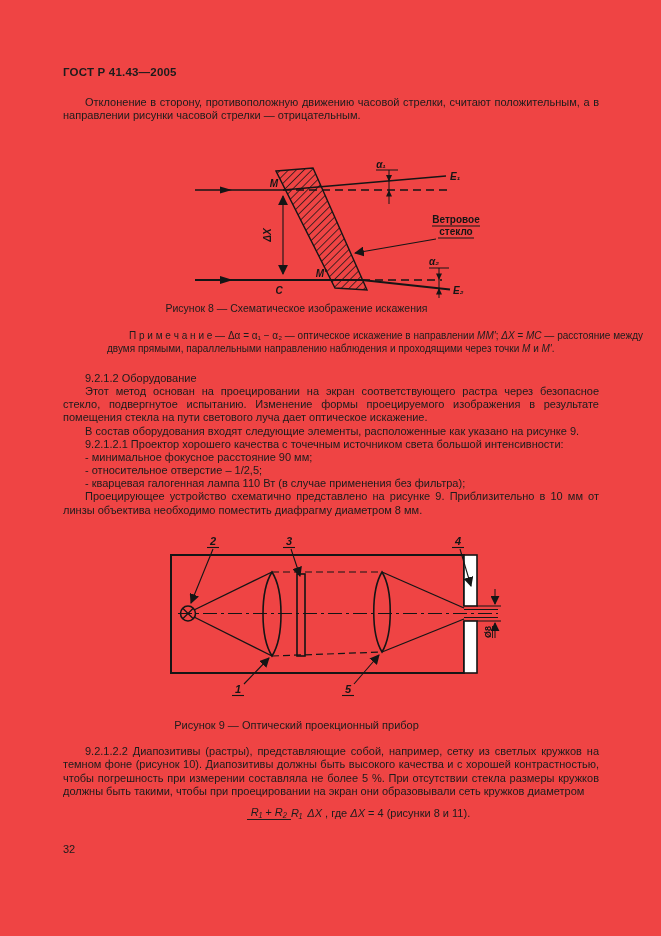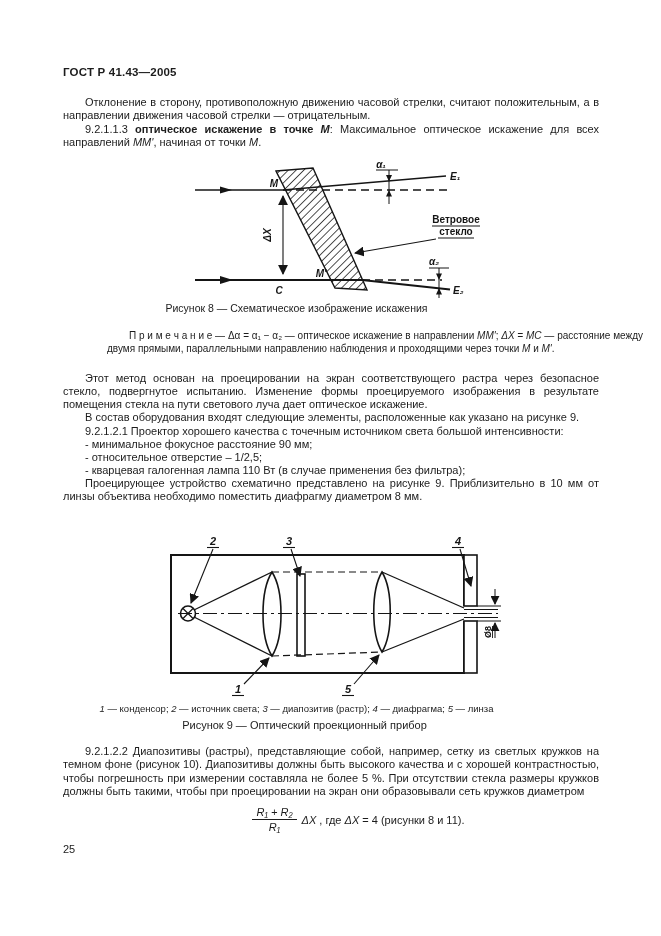--- a/index.html
+++ b/index.html
@@ -1,59 +1,58 @@
 <!DOCTYPE html>
 <html><head>
 <meta charset="utf-8">
 <style>
   html,body{margin:0;padding:0;background:#e8e8e8;}
   .page{
-    position:relative;width:661px;height:936px;background:#ffffff;
+    position:relative;width:661px;height:936px;background:#ef4444;
     font-family:"Liberation Sans","DejaVu Sans",sans-serif;color:#1c1c1c;
     margin:0 auto;overflow:hidden;
   }
   .abs{position:absolute;}
   .doc-header{left:63px;top:66px;font-size:11.5px;font-weight:bold;letter-spacing:.2px;}
   .textblock{left:63px;width:536px;font-size:11px;line-height:13.35px;text-align:justify;}
   .textblock .para{text-indent:22px;margin:0;}
   .noteblock{left:63px;top:329px;width:536px;font-size:10px;line-height:13px;text-align:justify;margin-left:44px;}
   .noteblock .para{text-indent:22px;margin:0;}
   .block2{top:372px;line-height:13.15px;}
   .block3{top:745px;}
   .caption{left:0;width:593px;text-align:center;font-size:10.5px;}
   .cap8{top:302px;}
   .legend9{top:703px;font-size:9.5px;}
-  .cap9{top:719px;font-size:11px;margin-left:8px;}
+  .cap9{top:719px;font-size:11px;}
   .s-n{font-style:normal;font-weight:normal;}
   .s-b{font-weight:bold;}
   .s-i{font-style:italic;}
   .s-bi{font-weight:bold;font-style:italic;}
   .formula{left:63px;top:806px;width:536px;display:flex;justify-content:center;align-items:center;
     font-size:11px;padding-left:55px;box-sizing:border-box;}
-  .frac{display:inline-flex;flex-direction:column;align-items:center;margin-right:5px;
+  .frac{display:inline-flex;flex-direction:row;margin-right:5px;
     font-style:italic;line-height:12px;}
   .frac .num{padding:0 4px 1px 4px;border-bottom:1px solid #1c1c1c;}
   .frac .den{padding-top:1px;}
   .factor{font-style:italic;margin-right:3px;}
   .pageno{left:63px;top:843px;font-size:11px;}
   svg text{font-family:"Liberation Sans","DejaVu Sans",sans-serif;}
   .figlab{font-size:10px;font-style:italic;font-weight:bold;fill:#151515;}
   .figlab2{font-size:11px;font-style:italic;font-weight:bold;fill:#151515;}
   .glass-label{font-size:10px;font-weight:bold;fill:#151515;}
 </style>
 </head>
 <body>
 
 <div class="page">
 
   <div class="abs doc-header">ГОСТ Р 41.43—2005</div>
 
   <div class="abs textblock" style="top:96px;">
-    <p class="para"><span class="s-n">Отклонение в сторону, противоположную движению часовой стрелки, считают положительным, а в направлении движения часовой стрелки — отрицательным.</span></p>
-    <p class="para"><span class="s-n">9.2.1.1.3 </span><span class="s-b">оптическое искажение в точке </span><span class="s-bi">М</span><span class="s-n">: Максимальное оптическое искажение для всех направлений </span><span class="s-i">ММ'</span><span class="s-n">, начиная от точки </span><span class="s-i">М</span><span class="s-n">.</span></p>
+    <p class="para"><span class="s-n">Отклонение в сторону, противоположную движению часовой стрелки, считают положительным, а в направлении рисунки часовой стрелки — отрицательным.</span></p>
   </div>
 
   <svg class="abs" style="left:150px;top:160px;" width="380" height="142" viewBox="0 0 380 142">
     <defs>
       <pattern id="hatch8" width="5.5" height="5.5" patternUnits="userSpaceOnUse" patternTransform="rotate(45)">
         <line x1="0" y1="0" x2="0" y2="5.5" stroke="#151515" stroke-width="1.5"></line>
       </pattern>
       <marker id="arr" viewBox="0 0 10 10" refX="9" refY="5" markerWidth="9" markerHeight="9" orient="auto-start-reverse">
         <path d="M0,0 L10,5 L0,10 z" fill="#151515"></path>
       </marker>
@@ -99,20 +98,21 @@
     <line x1="286" y1="79" x2="205" y2="93" stroke="#151515" stroke-width="1.1" marker-end="url(#arr)"></line>
   </svg>
 
   <div class="abs caption cap8">Рисунок 8 — Схематическое изображение искажения</div>
 
   <div class="abs noteblock">
     <p class="para"><span class="s-n">П р и м е ч а н и е — Δα = α₁ − α₂ — оптическое искажение в направлении </span><span class="s-i">ММ'</span><span class="s-n">; </span><span class="s-i">ΔX = МС</span><span class="s-n"> — расстояние между двумя прямыми, параллельными направлению наблюдения и проходящими через точки </span><span class="s-i">М</span><span class="s-n"> и </span><span class="s-i">М'</span><span class="s-n">.</span></p>
   </div>
 
   <div class="abs textblock block2">
+    <p class="para"><span class="s-n">9.2.1.2 Оборудование</span></p>
     <p class="para"><span class="s-n">Этот метод основан на проецировании на экран соответствующего растра через безопасное стекло, подвергнутое испытанию. Изменение формы проецируемого изображения в результате помещения стекла на пути светового луча дает оптическое искажение.</span></p>
     <p class="para"><span class="s-n">В состав оборудования входят следующие элементы, расположенные как указано на рисунке 9.</span></p>
     <p class="para"><span class="s-n">9.2.1.2.1 Проектор хорошего качества с точечным источником света большой интенсивности:</span></p>
     <p class="para">- минимальное фокусное расстояние 90 мм;</p>
     <p class="para">- относительное отверстие – 1/2,5;</p>
     <p class="para">- кварцевая галогенная лампа 110 Вт (в случае применения без фильтра);</p>
     <p class="para"><span class="s-n">Проецирующее устройство схематично представлено на рисунке 9. Приблизительно в 10 мм от линзы объектива необходимо поместить диафрагму диаметром 8 мм.</span></p>
   </div>
 
   <svg class="abs" style="left:160px;top:531px;" width="352" height="168" viewBox="0 0 352 168">
@@ -162,31 +162,30 @@
 
     <text class="figlab2" x="78" y="162" text-anchor="middle">1</text>
     <line x1="72" y1="164.5" x2="84" y2="164.5" stroke="#151515" stroke-width="1.1"></line>
     <line x1="84" y1="153" x2="109" y2="127" stroke="#151515" stroke-width="1.1" marker-end="url(#arr)"></line>
 
     <text class="figlab2" x="188" y="162" text-anchor="middle">5</text>
     <line x1="182" y1="164.5" x2="194" y2="164.5" stroke="#151515" stroke-width="1.1"></line>
     <line x1="194" y1="153" x2="219" y2="124" stroke="#151515" stroke-width="1.1" marker-end="url(#arr)"></line>
   </svg>
 
-  <div class="abs caption legend9"><span class="s-i">1</span><span class="s-n"> — конденсор; </span><span class="s-i">2</span><span class="s-n"> — источник света; </span><span class="s-i">3</span><span class="s-n"> — диапозитив (растр); </span><span class="s-i">4</span><span class="s-n"> — диафрагма; </span><span class="s-i">5</span><span class="s-n"> — линза</span></div>
   <div class="abs caption cap9">Рисунок 9 — Оптический проекционный прибор</div>
 
   <div class="abs textblock block3">
     <p class="para"><span class="s-n">9.2.1.2.2 Диапозитивы (растры), представляющие собой, например, сетку из светлых кружков на темном фоне (рисунок 10). Диапозитивы должны быть высокого качества и с хорошей контрастностью, чтобы погрешность при измерении составляла не более 5 %. При отсутствии стекла размеры кружков должны быть такими, чтобы при проецировании на экран они образовывали сеть кружков диаметром</span></p>
   </div>
 
   <div class="abs formula">
     <span class="frac">
       <span class="num">R₁ + R₂</span>
       <span class="den">R₁</span>
     </span>
     <span class="factor">ΔX</span>
     <span><span class="s-n">, где </span><span class="s-i">ΔX</span><span class="s-n"> = 4 (рисунки 8 и 11).</span></span>
   </div>
 
-  <div class="abs pageno">25</div>
+  <div class="abs pageno">32</div>
 
 </div>
 
 </body></html>

